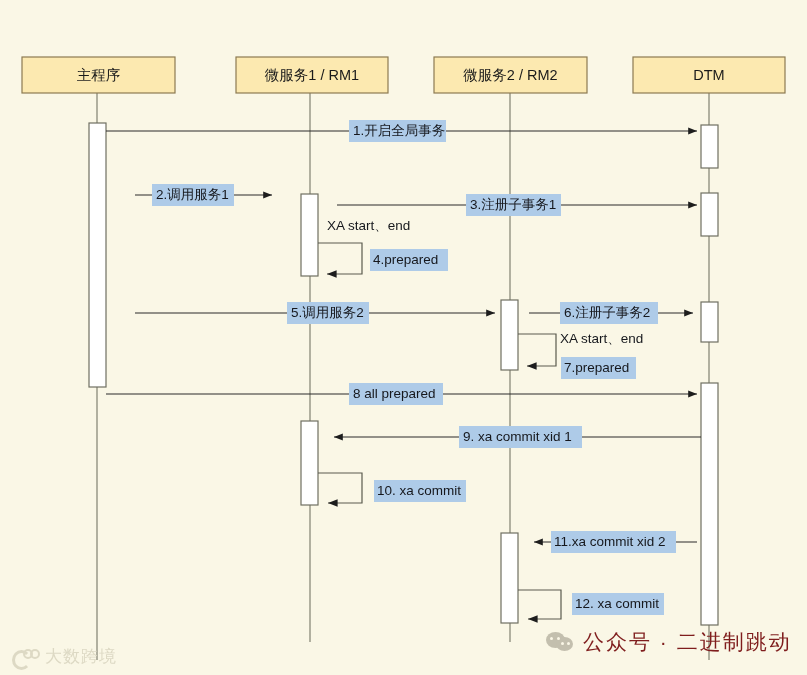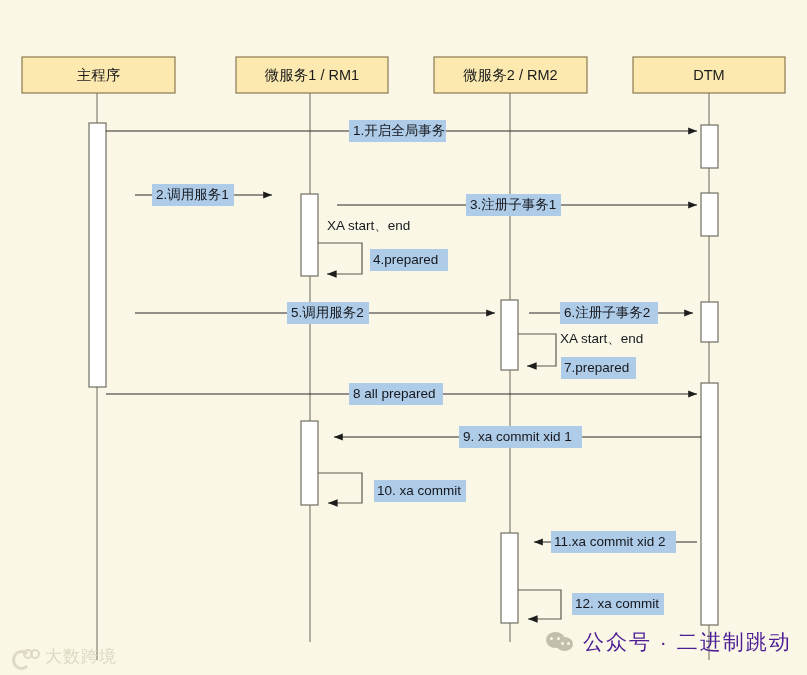--- a/index.html
+++ b/index.html
@@ -83,21 +83,21 @@
     left: 12px;
     top: 645px;
     color: #ddd9c4;
     font-size: 17px;
     font-weight: normal;
     letter-spacing: 1px;
   }
   #wm-right {
     left: 546px;
     top: 628px;
-    color: #4c1d95;
+    color: #7f1d1d;
     font-size: 21px;
     letter-spacing: 2px;
   }
   .wm-logo-left {
     width: 26px;
     height: 18px;
     position: relative;
   }
   .wm-logo-left .c1 {
     position: absolute;

